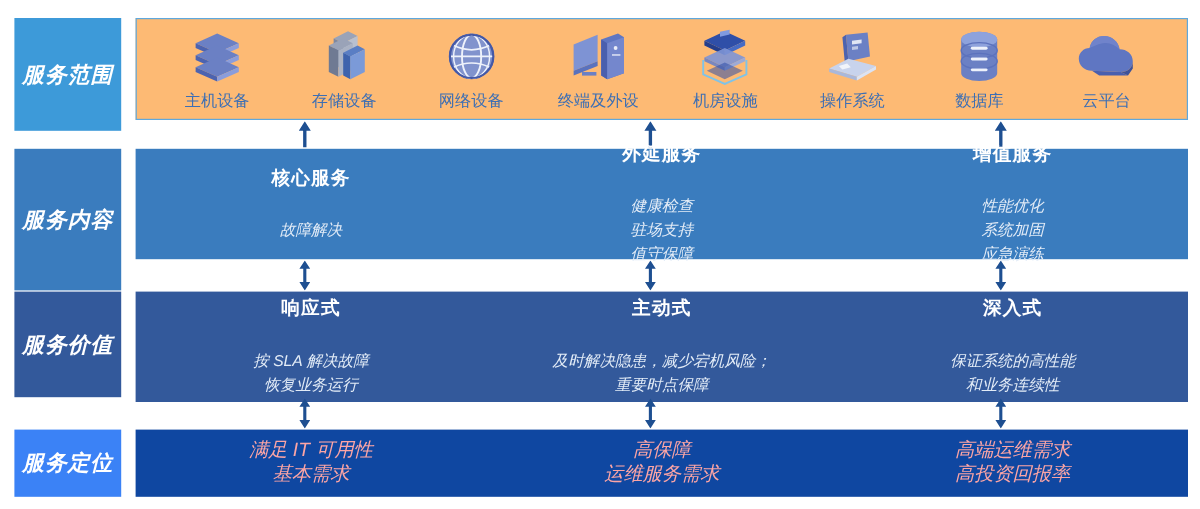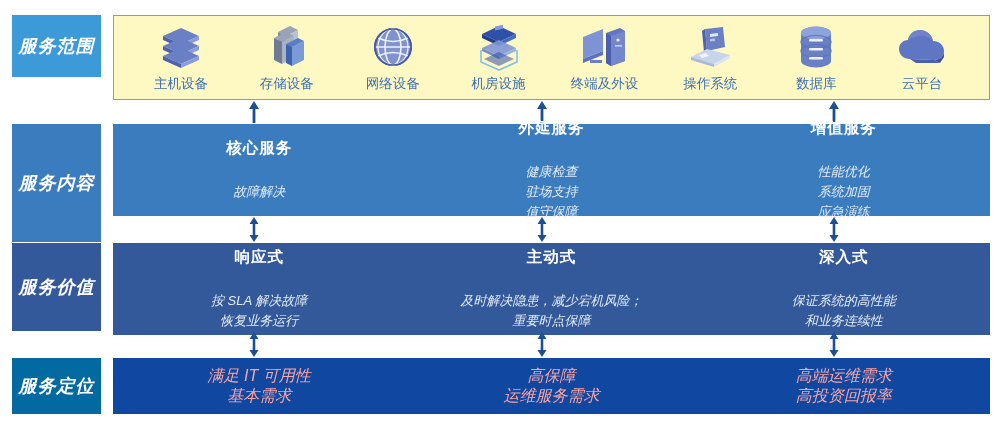--- a/index.html
+++ b/index.html
@@ -40,21 +40,21 @@
   
   .row-panel {
     position: absolute;
     left: 113px;
     width: 877px;
     box-sizing: border-box;
   }
 
   
   .scope-panel {
-    background: #fef9c3;
+    background: #fdba74;
     border: 1px solid #5fa8dd;
     display: flex;
     align-items: center;
     justify-content: space-between;
     padding: 0 14px;
   }
   .scope-item {
     flex: 1 1 0;
     display: flex;
     flex-direction: column;
@@ -119,28 +119,28 @@
     width: 18px;
     display: flex;
     align-items: center;
     justify-content: center;
   }
   .arrow svg { display: block; }
 
   .lbl-scope   { background: #3d9ad9; }
   .lbl-content { background: #3a7cbe; }
   .lbl-value   { background: #33599b; }
-  .lbl-pos     { background: #0369a1; font-style: italic; }
+  .lbl-pos     { background: #3b82f6; font-style: italic; }
 </style>
 </head>
 <body>
 
 <div id="diagram">
 
-  <div class="row-label lbl-scope" style="top:15px;height:62px;">
+  <div class="row-label lbl-scope" style="top:15px;height:94px;">
     <span>服务范围</span>
   </div>
 
   <div class="row-panel scope-panel" style="top:15px;height:85px;">
 
     <div class="scope-item">
       <div class="scope-icon">
         <svg width="46" height="44" viewBox="0 0 46 44">
           <g>
             <path d="M23 3 L41 11 L23 19 L5 11 Z" fill="#6b80c4"></path>
@@ -188,57 +188,57 @@
           <path d="M6 12 Q21 19 36 12" fill="none" stroke="#eef2fb" stroke-width="1.4"></path>
           <path d="M6 30 Q21 23 36 30" fill="none" stroke="#eef2fb" stroke-width="1.4"></path>
           <circle cx="21" cy="21" r="18" fill="none" stroke="#4458a6" stroke-width="1.6"></circle>
         </svg>
       </div>
       <div class="scope-label">网络设备</div>
     </div>
 
     <div class="scope-item">
       <div class="scope-icon">
+        <svg width="48" height="44" viewBox="0 0 48 44">
+          <g>
+            <path d="M3 12 L23 4 L23 26 L3 34 Z" fill="#7e93d4"></path>
+            <path d="M3 34 L23 26 L23 30 L3 38 Z" fill="#5a72bd"></path>
+            <rect x="10" y="35" width="12" height="3" fill="#6b80c4"></rect>
+            <path d="M26 8 L40 3 L45 6 L45 36 L31 41 L26 38 Z" fill="#5f76c2"></path>
+            <path d="M26 8 L31 11 L31 41 L26 38 Z" fill="#4a5fae"></path>
+            <path d="M31 11 L45 6 L45 36 L31 41 Z" fill="#7487cd"></path>
+            <circle cx="38" cy="15" r="1.6" fill="#ffffff" opacity="0.85"></circle>
+            <rect x="35" y="20" width="7" height="1.6" fill="#ffffff" opacity="0.6"></rect>
+          </g>
+        </svg>
+      </div>
+      <div class="scope-label">终端及外设</div>
+    </div>
+
+    <div class="scope-item">
+      <div class="scope-icon">
         <svg width="50" height="50" viewBox="0 0 50 50">
           <g>
             <path d="M25 4 L42 12 L25 20 L8 12 Z" fill="#2f4fa8"></path>
             <path d="M8 12 L25 20 L25 24 L8 16 Z" fill="#243e8c"></path>
             <path d="M42 12 L25 20 L25 24 L42 16 Z" fill="#466bc4"></path>
             <rect x="21" y="9" width="8" height="4" fill="#7f9ae0" transform="skewY(-12)"></rect>
             <path d="M25 18 L42 26 L25 34 L8 26 Z" fill="#7e95d6" opacity="0.9"></path>
             <path d="M8 26 L25 34 L25 37 L8 29 Z" fill="#6b82c6" opacity="0.9"></path>
             <path d="M42 26 L25 34 L25 37 L42 29 Z" fill="#92a8e2" opacity="0.9"></path>
             <path d="M25 30 L40 37 L25 44 L10 37 Z" fill="#2f4fa8" opacity="0.55"></path>
             <path d="M7 28 L7 40 L25 48 L43 40 L43 28" fill="none" stroke="#7fc3e8" stroke-width="1.6"></path>
           </g>
         </svg>
       </div>
       <div class="scope-label">机房设施</div>
     </div>
 
     <div class="scope-item">
       <div class="scope-icon">
-        <svg width="48" height="44" viewBox="0 0 48 44">
-          <g>
-            <path d="M3 12 L23 4 L23 26 L3 34 Z" fill="#7e93d4"></path>
-            <path d="M3 34 L23 26 L23 30 L3 38 Z" fill="#5a72bd"></path>
-            <rect x="10" y="35" width="12" height="3" fill="#6b80c4"></rect>
-            <path d="M26 8 L40 3 L45 6 L45 36 L31 41 L26 38 Z" fill="#5f76c2"></path>
-            <path d="M26 8 L31 11 L31 41 L26 38 Z" fill="#4a5fae"></path>
-            <path d="M31 11 L45 6 L45 36 L31 41 Z" fill="#7487cd"></path>
-            <circle cx="38" cy="15" r="1.6" fill="#ffffff" opacity="0.85"></circle>
-            <rect x="35" y="20" width="7" height="1.6" fill="#ffffff" opacity="0.6"></rect>
-          </g>
-        </svg>
-      </div>
-      <div class="scope-label">终端及外设</div>
-    </div>
-
-    <div class="scope-item">
-      <div class="scope-icon">
         <svg width="50" height="44" viewBox="0 0 50 44">
           <g>
             <path d="M20 4 L38 2 L40 22 L22 26 Z" fill="#6b80c4"></path>
             <path d="M20 4 L22 26 L19 27 L17 6 Z" fill="#4c63b0"></path>
             <path d="M25 9 L33 8 L33 11 L25 12 Z" fill="#ffffff" opacity="0.8"></path>
             <path d="M25 14 L30 13.4 L30 16 L25 16.6 Z" fill="#ffffff" opacity="0.55"></path>
             <path d="M6 32 L22 24 L45 30 L29 39 Z" fill="#c8d3ec"></path>
             <path d="M6 32 L29 39 L29 42 L6 35 Z" fill="#a9b8db"></path>
             <path d="M45 30 L29 39 L29 42 L45 33 Z" fill="#dbe3f3"></path>
             <path d="M14 30 L21 28 L24 31 L17 33 Z" fill="#ffffff" opacity="0.75"></path>

